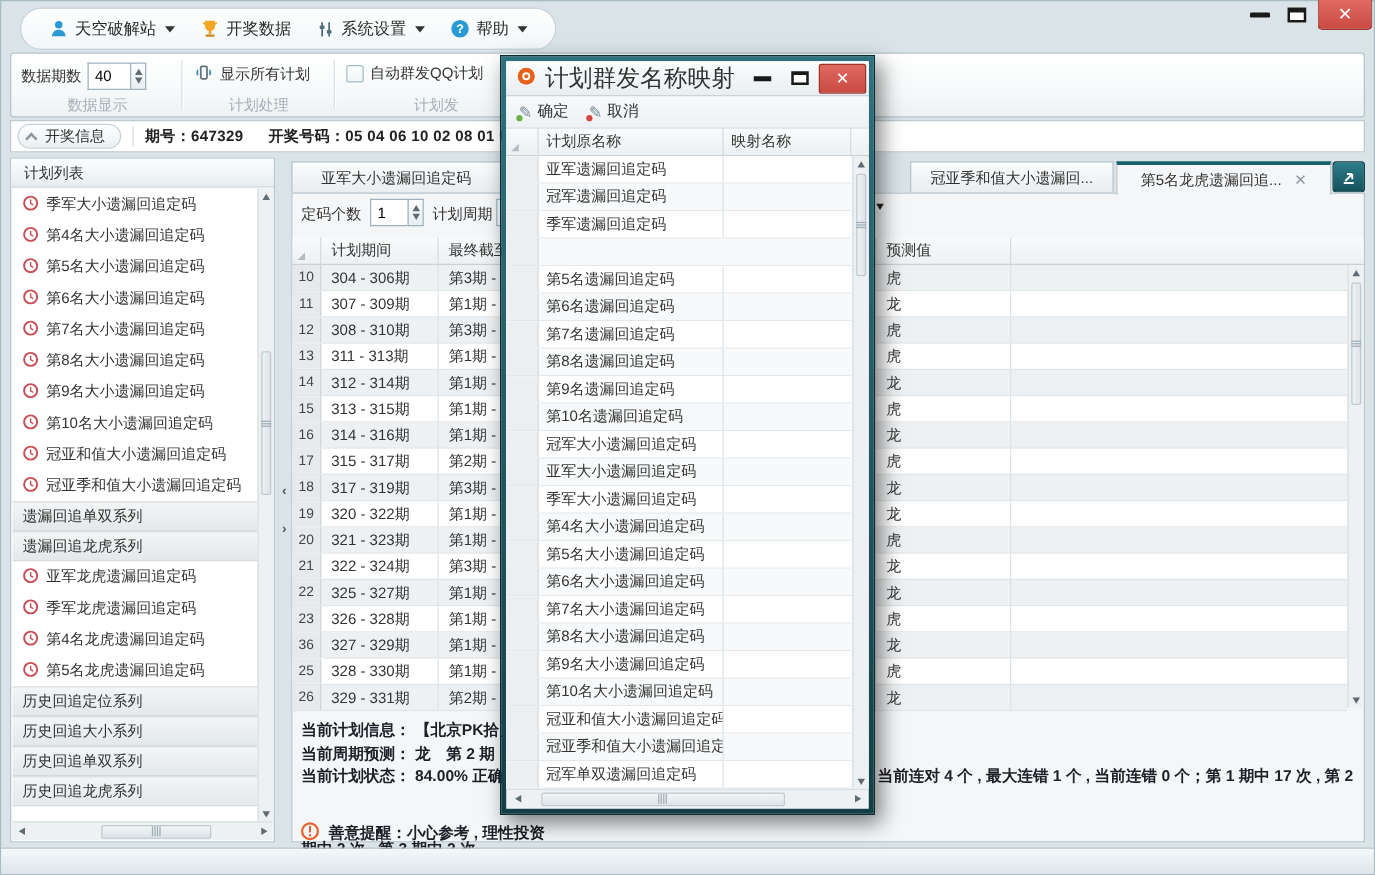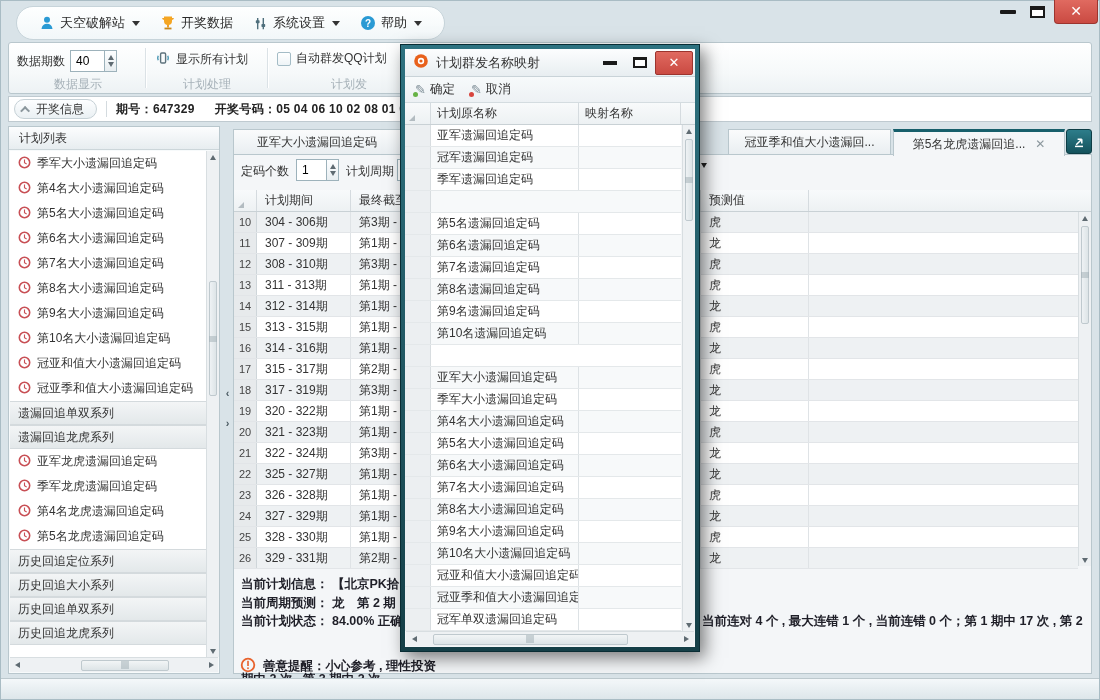--- a/index.html
+++ b/index.html
@@ -104,21 +104,21 @@
 
   
   .footer { position:absolute; left:1px; top:678px; width:1098px; height:21px; background:linear-gradient(#f4f8fa,#dde6ea); border-top:1px solid #bcc8cd; }
 
   
   .dialog { position:absolute; left:400px; top:44px; width:300px; height:608px; z-index:30;
             background:linear-gradient(#2e7280,#153f47); border:1px solid #0a2d34; padding:4px;
             box-shadow:5px 6px 16px rgba(0,0,0,0.5); }
   .dlg-inner { position:relative; width:100%; height:100%; background:#f4f6f8; }
   .dlg-title { position:relative; height:28px; background:linear-gradient(#fcfdfe,#e8eef1); border-bottom:1px solid #c9d3d8; display:flex; align-items:center; padding-left:8px; gap:7px; }
-  .dlg-title .t { font-size:13px; color:#333; }
+  .dlg-title .t { font-size:19px; color:#333; }
   .dlg-min { position:absolute; left:198px; top:12px; width:14px; height:4px; background:#1a1a1a; cursor:pointer; }
   .dlg-max { position:absolute; left:228px; top:8px; width:14px; height:11px; border:2px solid #1a1a1a; border-top-width:3px; background:#fff; cursor:pointer; }
   .dlg-close { position:absolute; left:250px; top:2px; width:38px; height:24px; background:linear-gradient(#e06a60,#ca4a42); border:1px solid #9c342e; border-radius:2px; color:#fff; font-weight:bold; font-size:13px; text-align:center; line-height:22px; cursor:pointer; }
   .dlg-toolbar { height:26px; background:linear-gradient(#f7fafb,#edf1f4); border-bottom:1px solid #d4dce0; display:flex; align-items:center; gap:16px; padding-left:10px; }
   .dlg-btn { display:flex; align-items:center; gap:4px; cursor:pointer; color:#333; font-size:12.5px; }
   .pen { position:relative; font-size:13px; color:#7d8d96; line-height:13px; }
   .pen::after { content:""; position:absolute; left:-2px; bottom:-1px; width:5px; height:5px; border-radius:50%; }
   .pen.ok::after { background:#67b346; }
   .pen.cancel::after { background:#d8453e; }
   .dlg-table { position:absolute; top:54px; left:0; right:0; bottom:0; }
@@ -561,21 +561,21 @@
 
       <div class="mrow">
         <div class="c c-num">23</div>
         <div class="c c-range">326 - 328期</div>
         <div class="c c-final">第1期 -</div>
         <div class="c c-pred">虎</div>
         <div class="c c-fill"></div>
       </div>
 
       <div class="mrow">
-        <div class="c c-num">24</div>
+        <div class="c c-num">36</div>
         <div class="c c-range">327 - 329期</div>
         <div class="c c-final">第1期 -</div>
         <div class="c c-pred">龙</div>
         <div class="c c-fill"></div>
       </div>
 
       <div class="mrow">
         <div class="c c-num">25</div>
         <div class="c c-range">328 - 330期</div>
         <div class="c c-final">第1期 -</div>
@@ -712,20 +712,21 @@
             </div>
 
             <div class="drow">
               <div class="g"></div>
               <div class="s">第10名遗漏回追定码</div>
               <div class="m"></div>
             </div>
 
             <div class="drow">
               <div class="g"></div>
+              <div class="s">冠军大小遗漏回追定码</div>
               <div class="m"></div>
             </div>
 
             <div class="drow">
               <div class="g"></div>
               <div class="s">亚军大小遗漏回追定码</div>
               <div class="m"></div>
             </div>
 
             <div class="drow">

